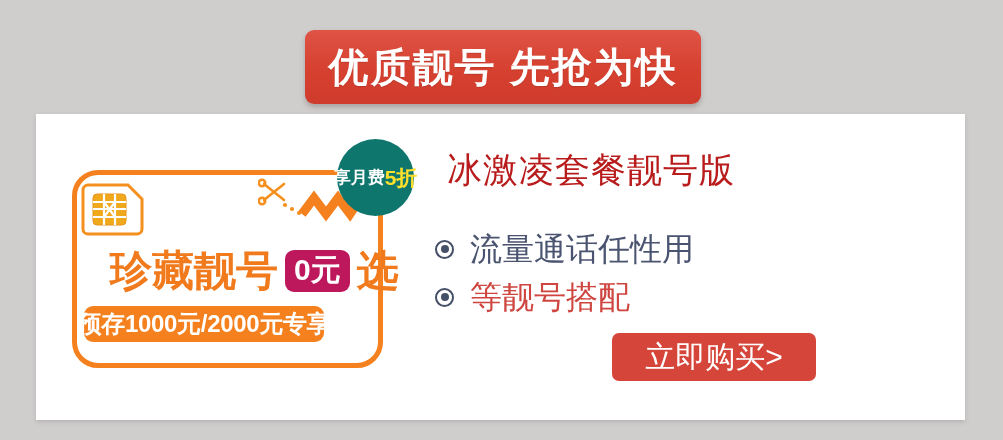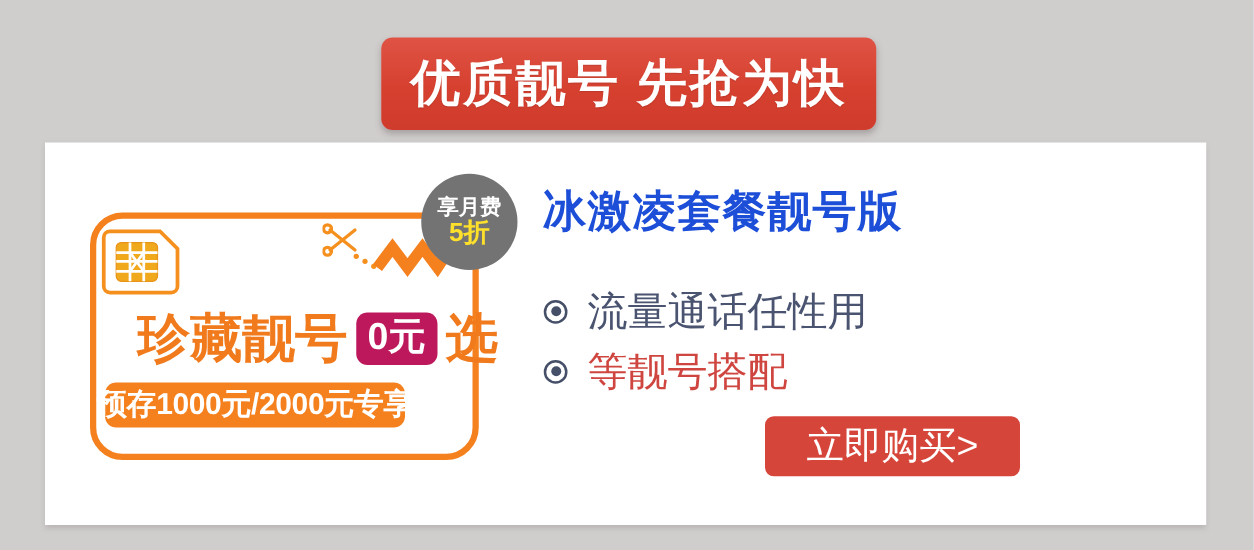--- a/index.html
+++ b/index.html
@@ -80,23 +80,23 @@
   }
 
   
   .promo-badge {
     position: absolute;
     left: 337px;
     top: 139px;
     width: 77px;
     height: 77px;
     border-radius: 50%;
-    background: #737373;
-    display: flex;
-    flex-direction: column;
+    background: #0f766e;
+    display: flex;
+    flex-direction: row;
     align-items: center;
     justify-content: center;
     z-index: 6;
   }
   .promo-badge-line1 {
     color: #ffffff;
     font-size: 17px;
     font-weight: bold;
     line-height: 1.05;
     white-space: nowrap;
@@ -153,25 +153,25 @@
     font-size: 24px;
     font-weight: bold;
     line-height: 1;
     white-space: nowrap;
     letter-spacing: -0.3px;
   }
 
   
   .offer-title {
     position: absolute;
-    left: 434px;
+    left: 447px;
     top: 152px;
-    color: #1d4ed8;
+    color: #b91c1c;
     font-size: 35px;
-    font-weight: bold;
+    font-weight: normal;
     line-height: 1;
     letter-spacing: 1px;
     white-space: nowrap;
   }
 
   .feature-row {
     position: absolute;
     display: flex;
     align-items: center;
     white-space: nowrap;

